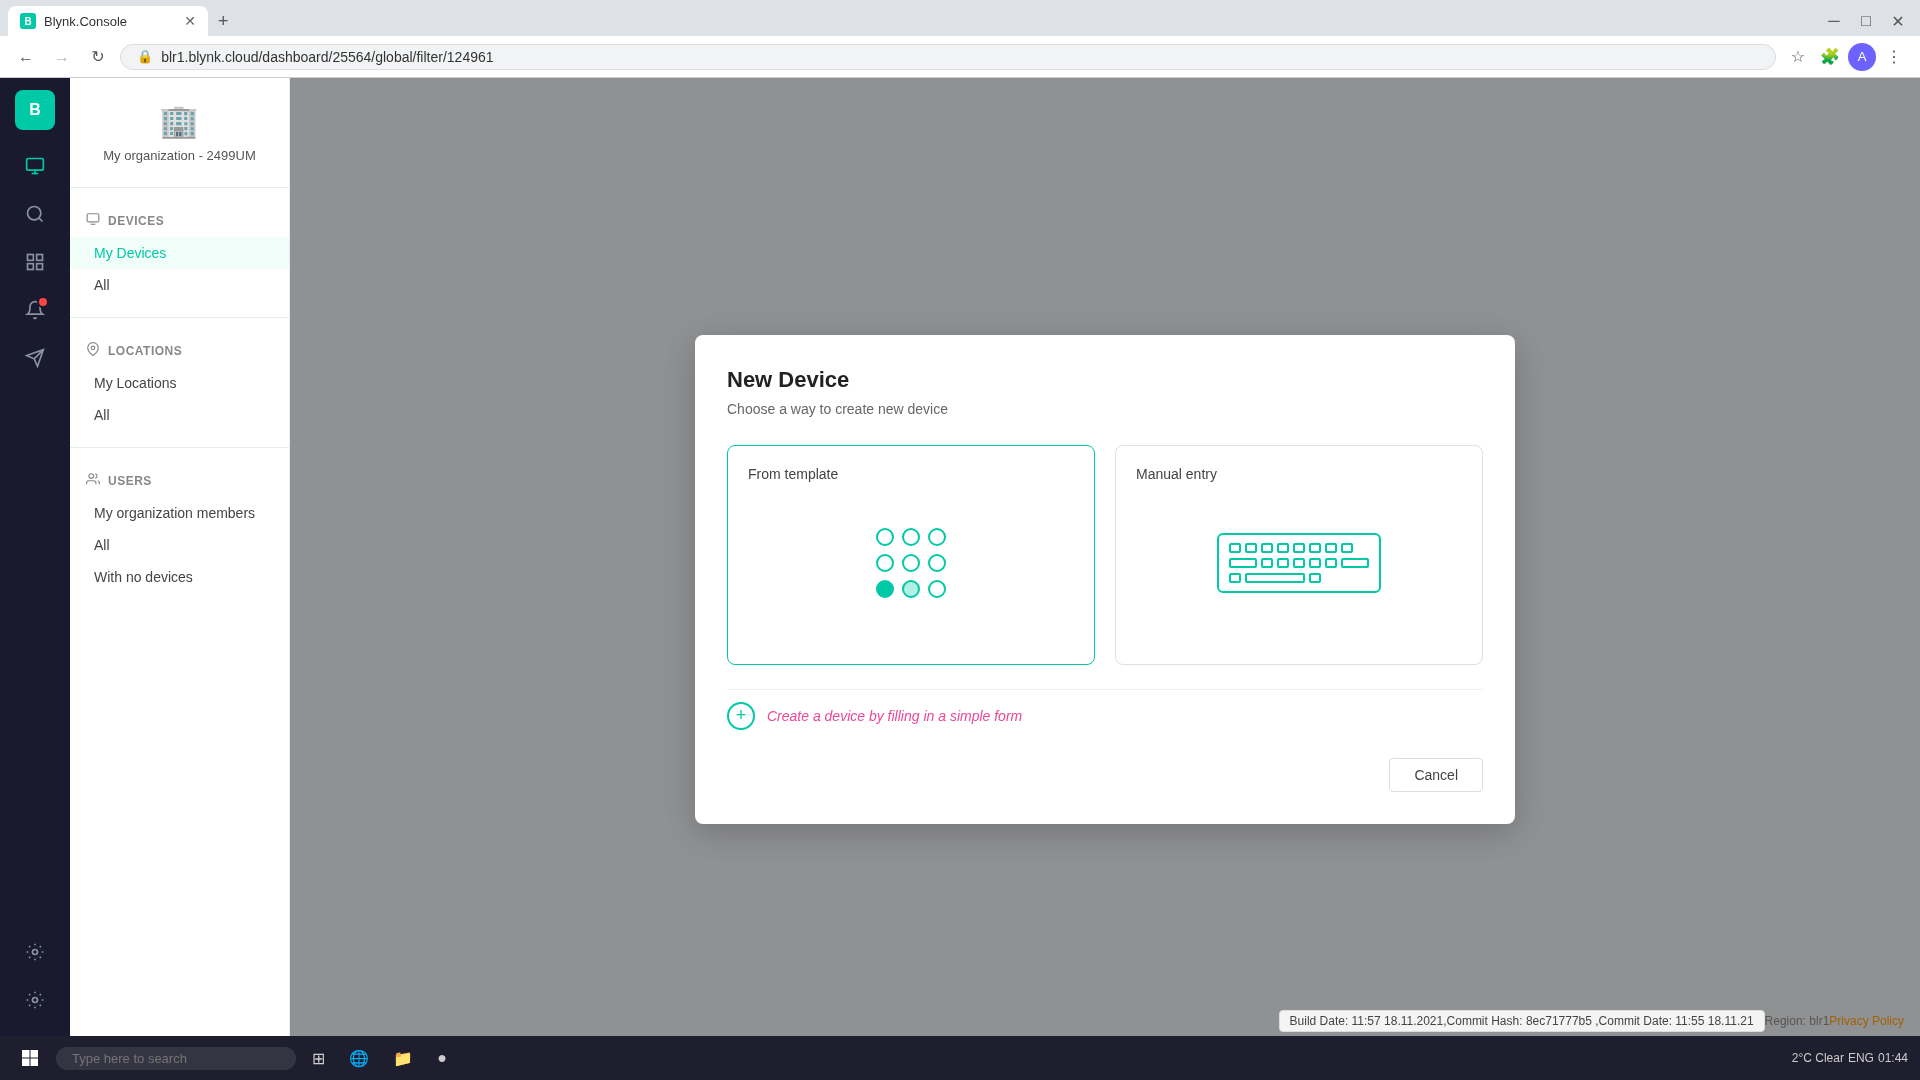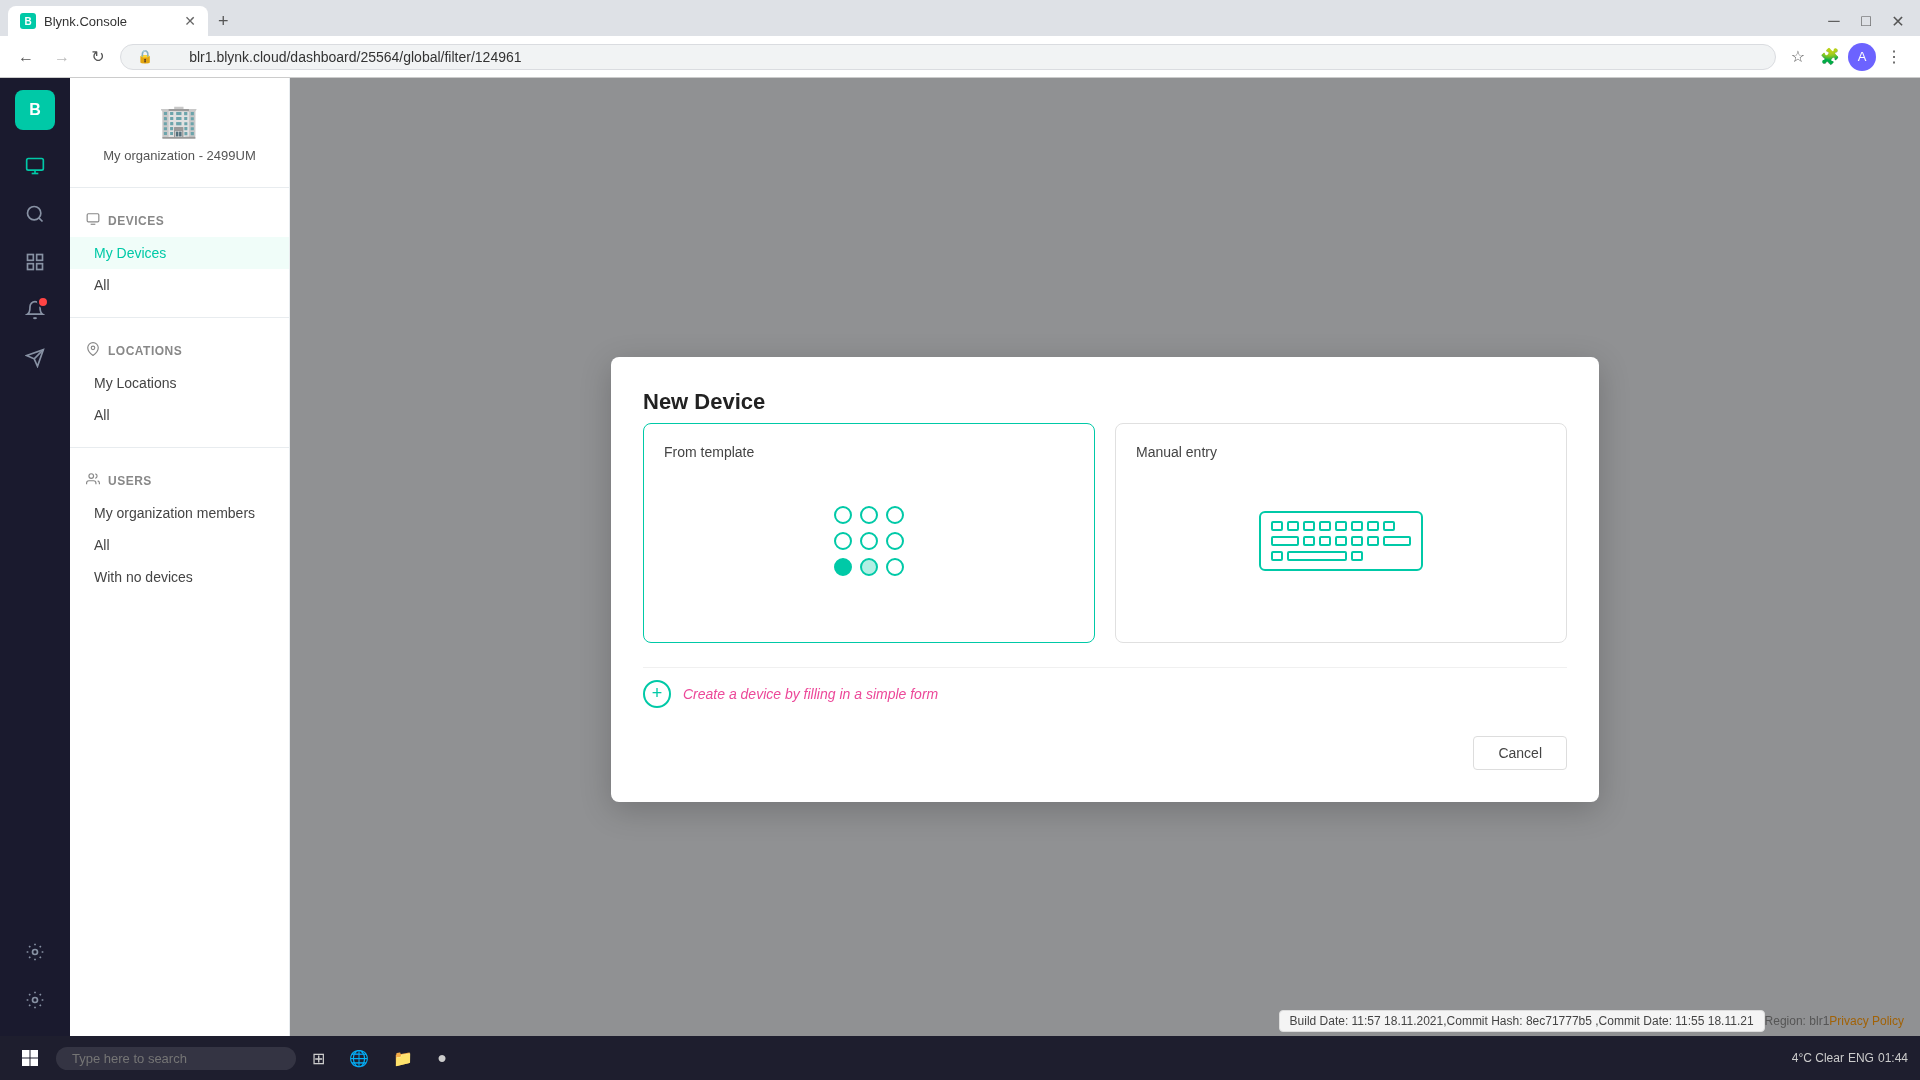--- a/index.html
+++ b/index.html
@@ -88,21 +88,21 @@
       border: 1px solid #dadce0;
       border-radius: 20px;
       padding: 4px 16px;
       font-size: 14px;
       color: #333;
       display: flex;
       align-items: center;
       gap: 8px;
     }
     .address-lock { color: #5f6368; font-size: 13px; }
-    .address-text { color: #333; font-size: 14px; margin-left: 28px; }
+    .address-text { color: #333; font-size: 14px; }
     .toolbar-actions {
       display: flex;
       gap: 4px;
       align-items: center;
     }
     .toolbar-icon {
       color: #555;
       font-size: 16px;
       padding: 4px;
       cursor: pointer;
@@ -251,21 +251,21 @@
       z-index: 100;
       display: flex;
       align-items: center;
       justify-content: center;
     }
 
     
     .modal {
       background: #ffffff;
       border-radius: 8px;
-      width: 988px;
+      width: 820px;
       padding: 32px;
       position: relative;
       box-shadow: 0 8px 32px rgba(0,0,0,0.2);
     }
     .modal-title {
       font-size: 22px;
       font-weight: 600;
       color: #222;
       margin-bottom: 8px;
     }
@@ -596,20 +596,21 @@
       <div class="nav-item">With no devices</div>
     </div>
   </div>
 
   <div class="main-content">
 
     <div class="modal-backdrop">
 
       <div class="modal">
         <h2 class="modal-title">New Device</h2>
+        <p class="modal-subtitle">Choose a way to create new device</p>
 
         <div class="options-row">
 
           <div class="option-card selected">
             <span class="option-label">From template</span>
             <div class="option-icon-area">
               <div class="template-icon">
                 <div class="template-dot"></div>
                 <div class="template-dot"></div>
                 <div class="template-dot"></div>
@@ -682,21 +683,21 @@
         <path d="M0 0h7.5v7.5H0zm8.5 0H16v7.5H8.5zM0 8.5h7.5V16H0zm8.5 0H16V16H8.5z"></path>
       </svg>
   </div>
   <input class="taskbar-search" type="text" readonly="" placeholder="Type here to search" style="">
   <div class="taskbar-icon">⊞</div>
   <div class="taskbar-icon" style="color:#4fc3f7;">🌐</div>
   <div class="taskbar-icon">📁</div>
   <div class="taskbar-icon">●</div>
   <div class="taskbar-spacer"></div>
   <div class="taskbar-sys">
-    <span>4°C  Clear</span>
+    <span>2°C  Clear</span>
     <span>ENG</span>
     <span>01:44</span>
   </div>
 </div>
 
 <div style="position:fixed;bottom:44px;left:0;right:0;height:30px;background:transparent;display:flex;align-items:center;justify-content:flex-end;padding:0 16px;z-index:150;">
   <div class="build-info">Build Date: 11:57 18.11.2021,Commit Hash: 8ec71777b5 ,Commit Date: 11:55 18.11.21</div>
   <span style="font-size:12px;color:#555;">Region: blr1</span>
   <a style="font-size:12px;color:#a16207;cursor:pointer;text-decoration:none;">Privacy Policy</a>
 </div>

